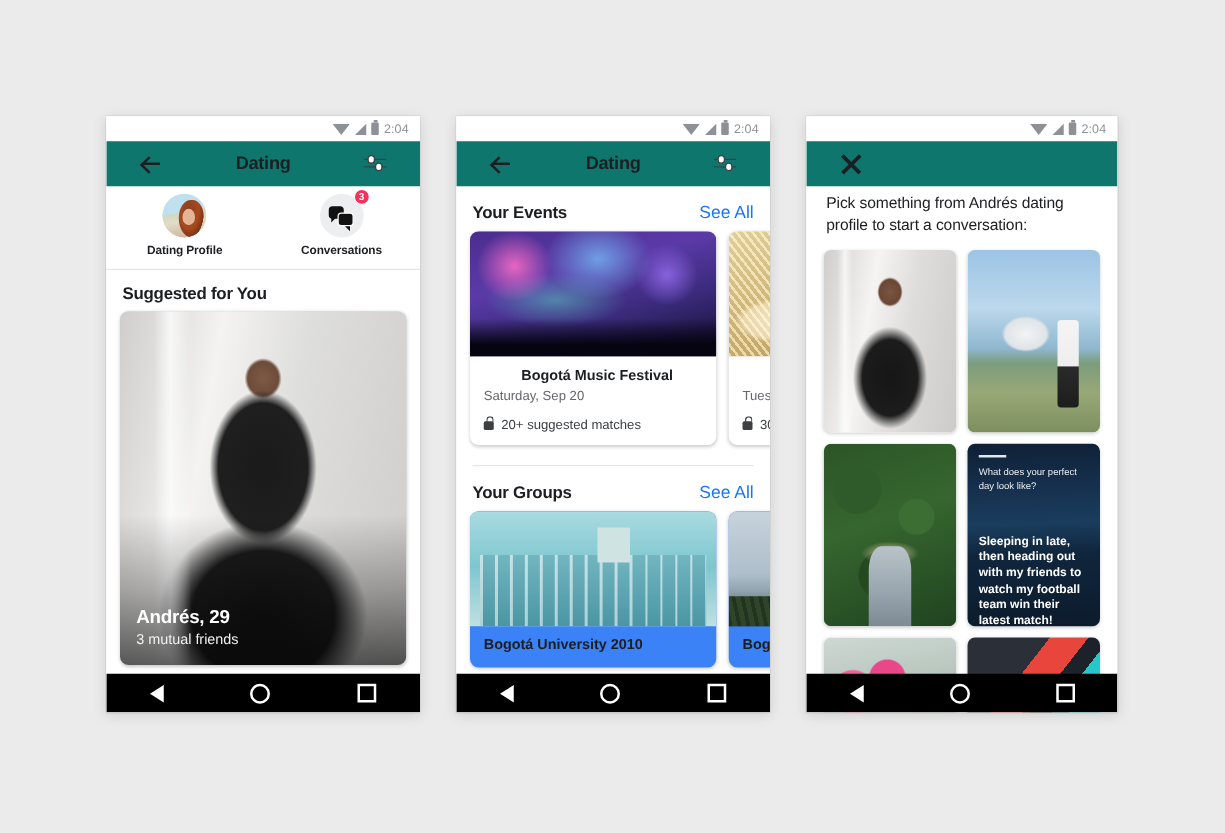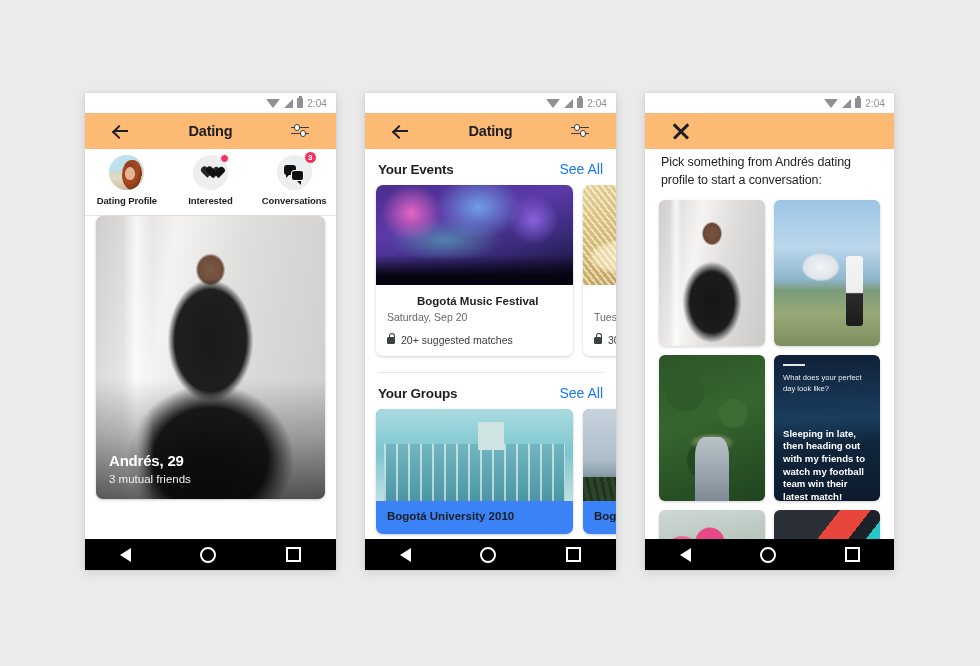--- a/index.html
+++ b/index.html
@@ -40,21 +40,21 @@
   }
   .ico-batt {
     width: 6px; height: 10px; background: #8d9196; border-radius: 1px; position: relative;
   }
   .ico-batt:before {
     content:""; position:absolute; top:-2px; left:1.5px; width:3px; height:2px; background:#8d9196;
   }
 
   
   .navbar {
-    height: 36px; display: flex; align-items: center; padding: 0 27px; background:#fdba74;
+    height: 36px; display: flex; align-items: center; padding: 0 27px; background:#0f766e;
     position: relative;
   }
   .nav-title {
     flex: 1; text-align: center; font-size: 14.5px; font-weight: bold; color: #1c1e21;
     letter-spacing: -.2px;
   }
   .back-arrow { width: 18px; height: 18px; position: relative; cursor: pointer; }
   .back-arrow:before {
     content:""; position:absolute; left:2px; top:8px; width:14px; height:2px; background:#1c1e21;
   }
@@ -351,42 +351,33 @@
 
       <div class="tabs">
         <div class="tab">
           <span class="tab-circle">
             <span class="avatar-img"></span>
           </span>
           <span class="tab-label">Dating Profile</span>
         </div>
         <div class="tab">
           <span class="tab-circle">
-            <span class="hearts">
-              <span class="h h1"></span>
-                <span class="h h2"></span>
-            </span>
-            <span class="dot-badge"></span>
-          </span>
-          <span class="tab-label">Interested</span>
-        </div>
-        <div class="tab">
-          <span class="tab-circle">
             <span class="bubbles">
               <span class="bub bub1"></span>
                 <span class="bub bub2"></span>
             </span>
             <span class="count-badge">3</span>
           </span>
           <span class="tab-label">Conversations</span>
         </div>
       </div>
 
       <div class="divider"></div>
 
+      <div class="sec-title">Suggested for You</div>
 
       <div class="sugg-card">
         <div class="photo-andres"></div>
         <div class="card-scrim"></div>
         <div class="card-name">Andrés, 29</div>
         <div class="card-sub">3 mutual friends</div>
       </div>
 
       <div class="androidbar">
         <span class="nb-back"></span>

